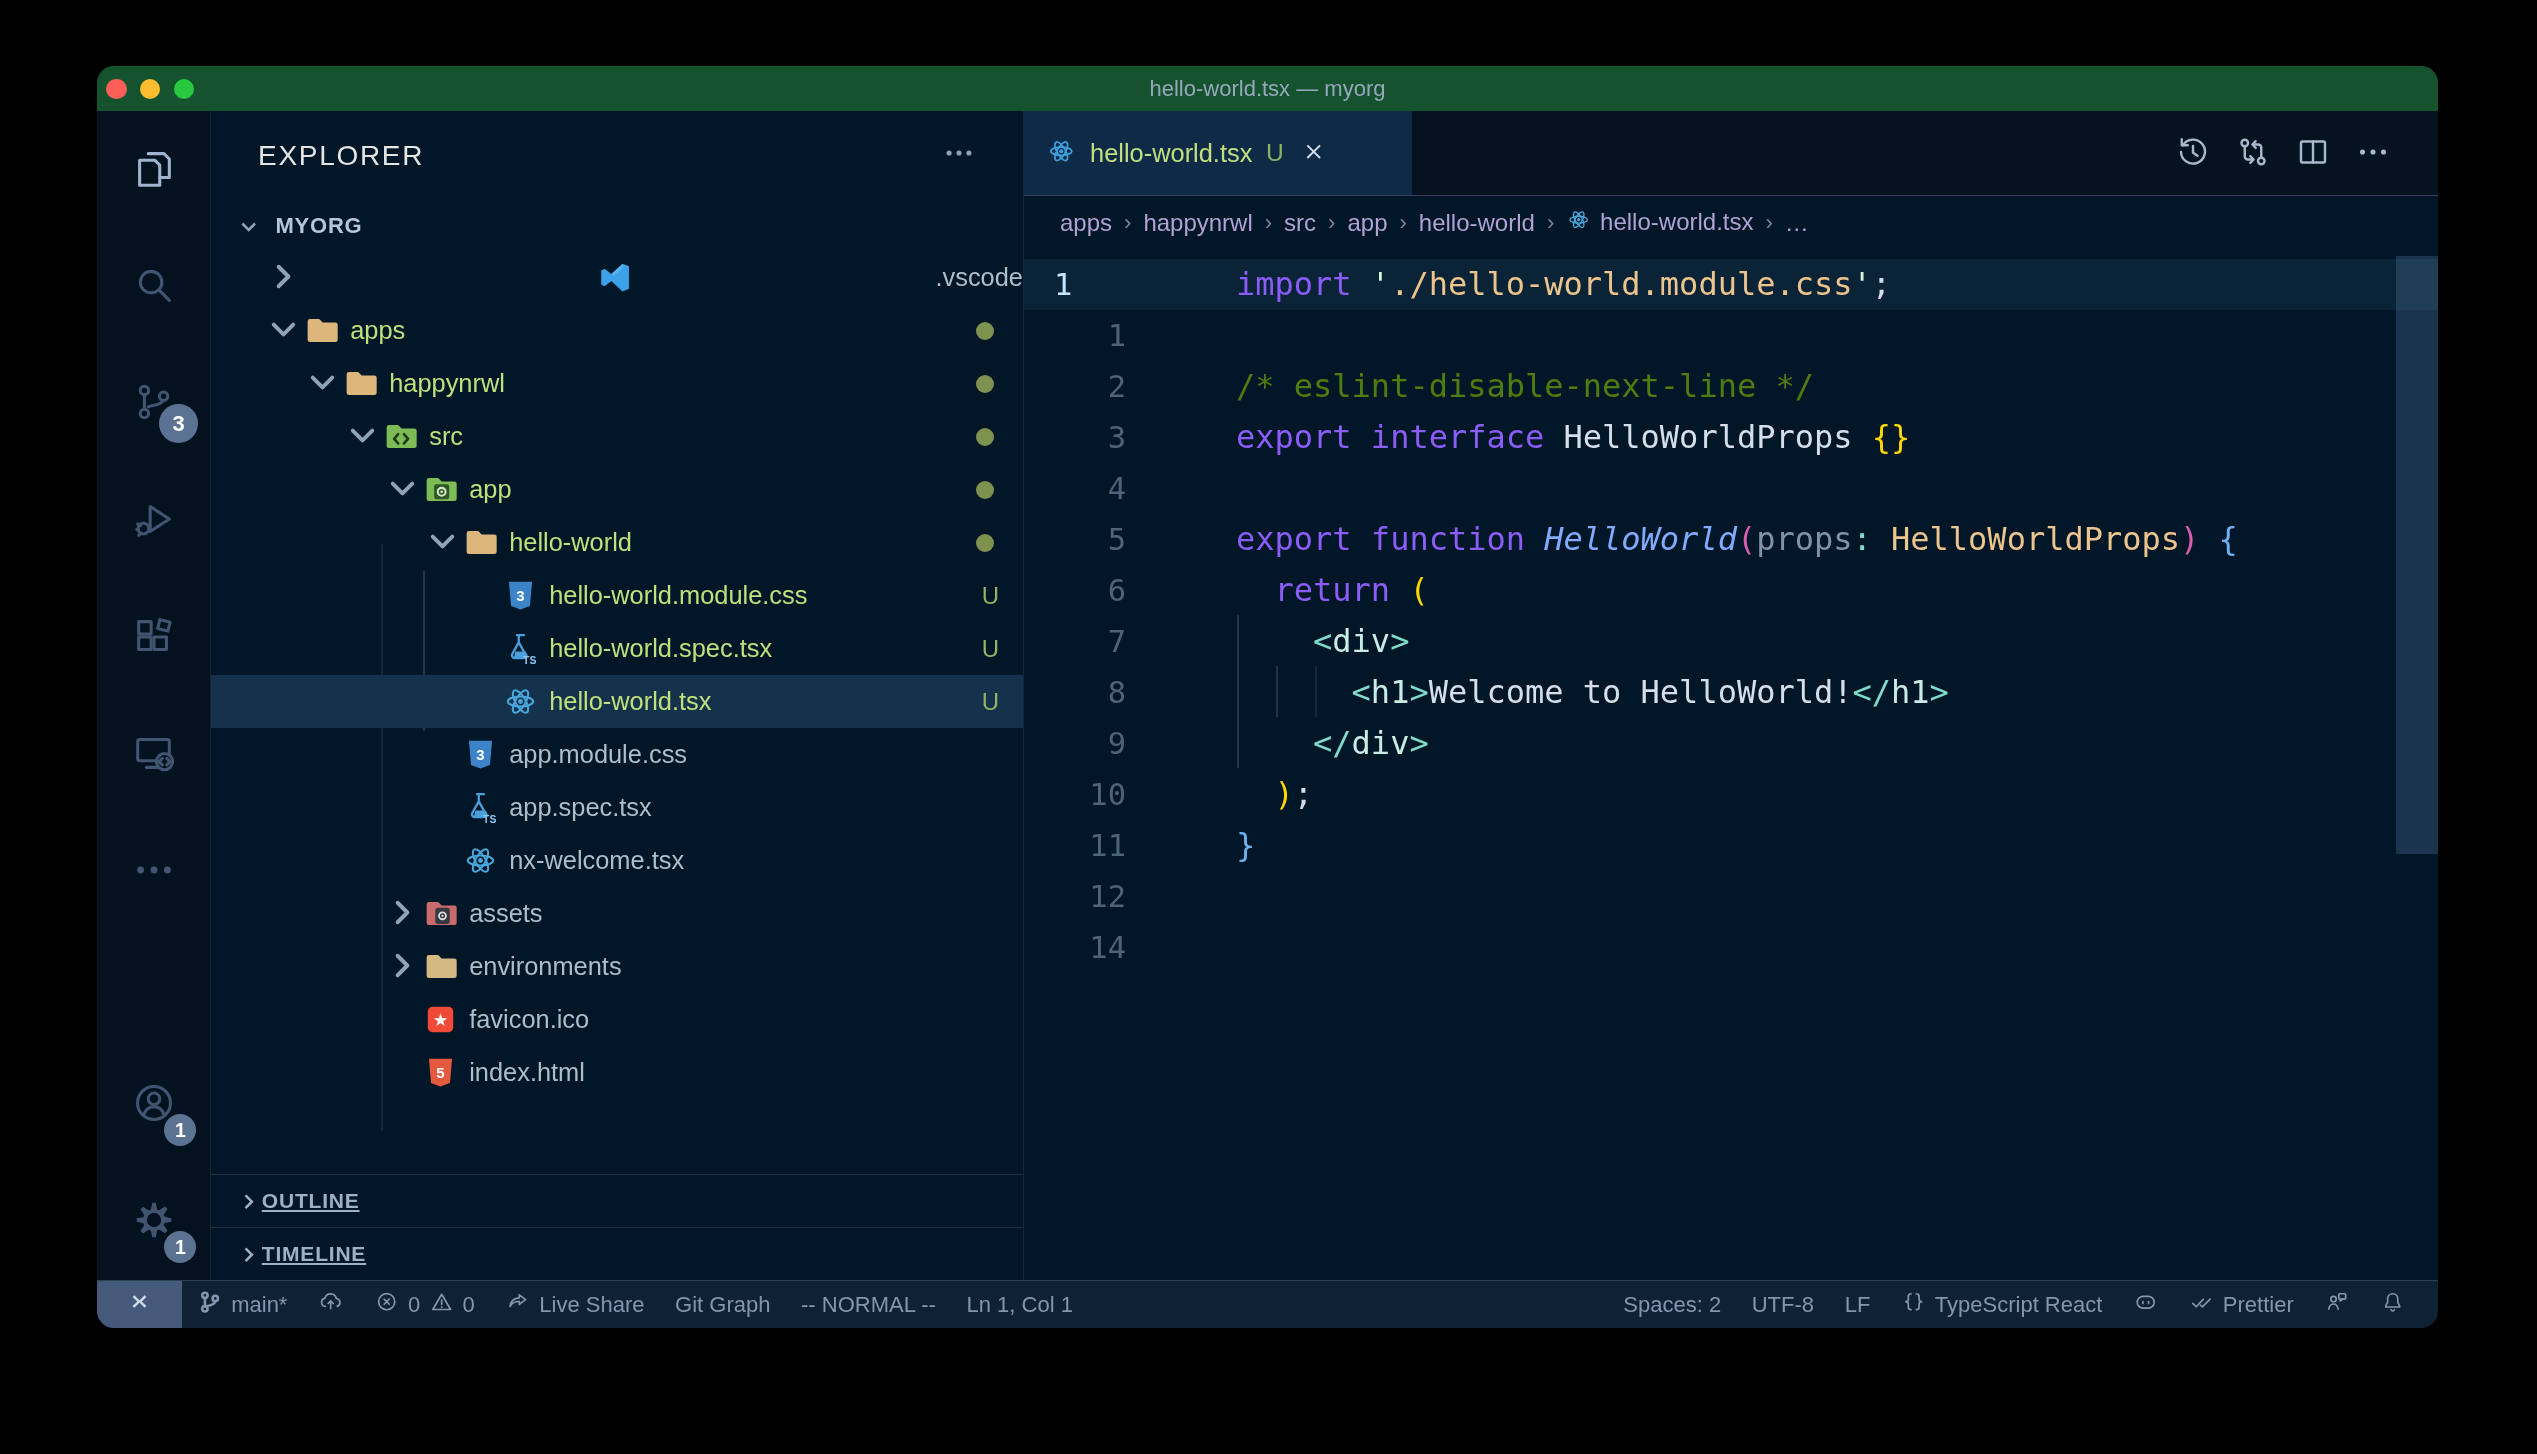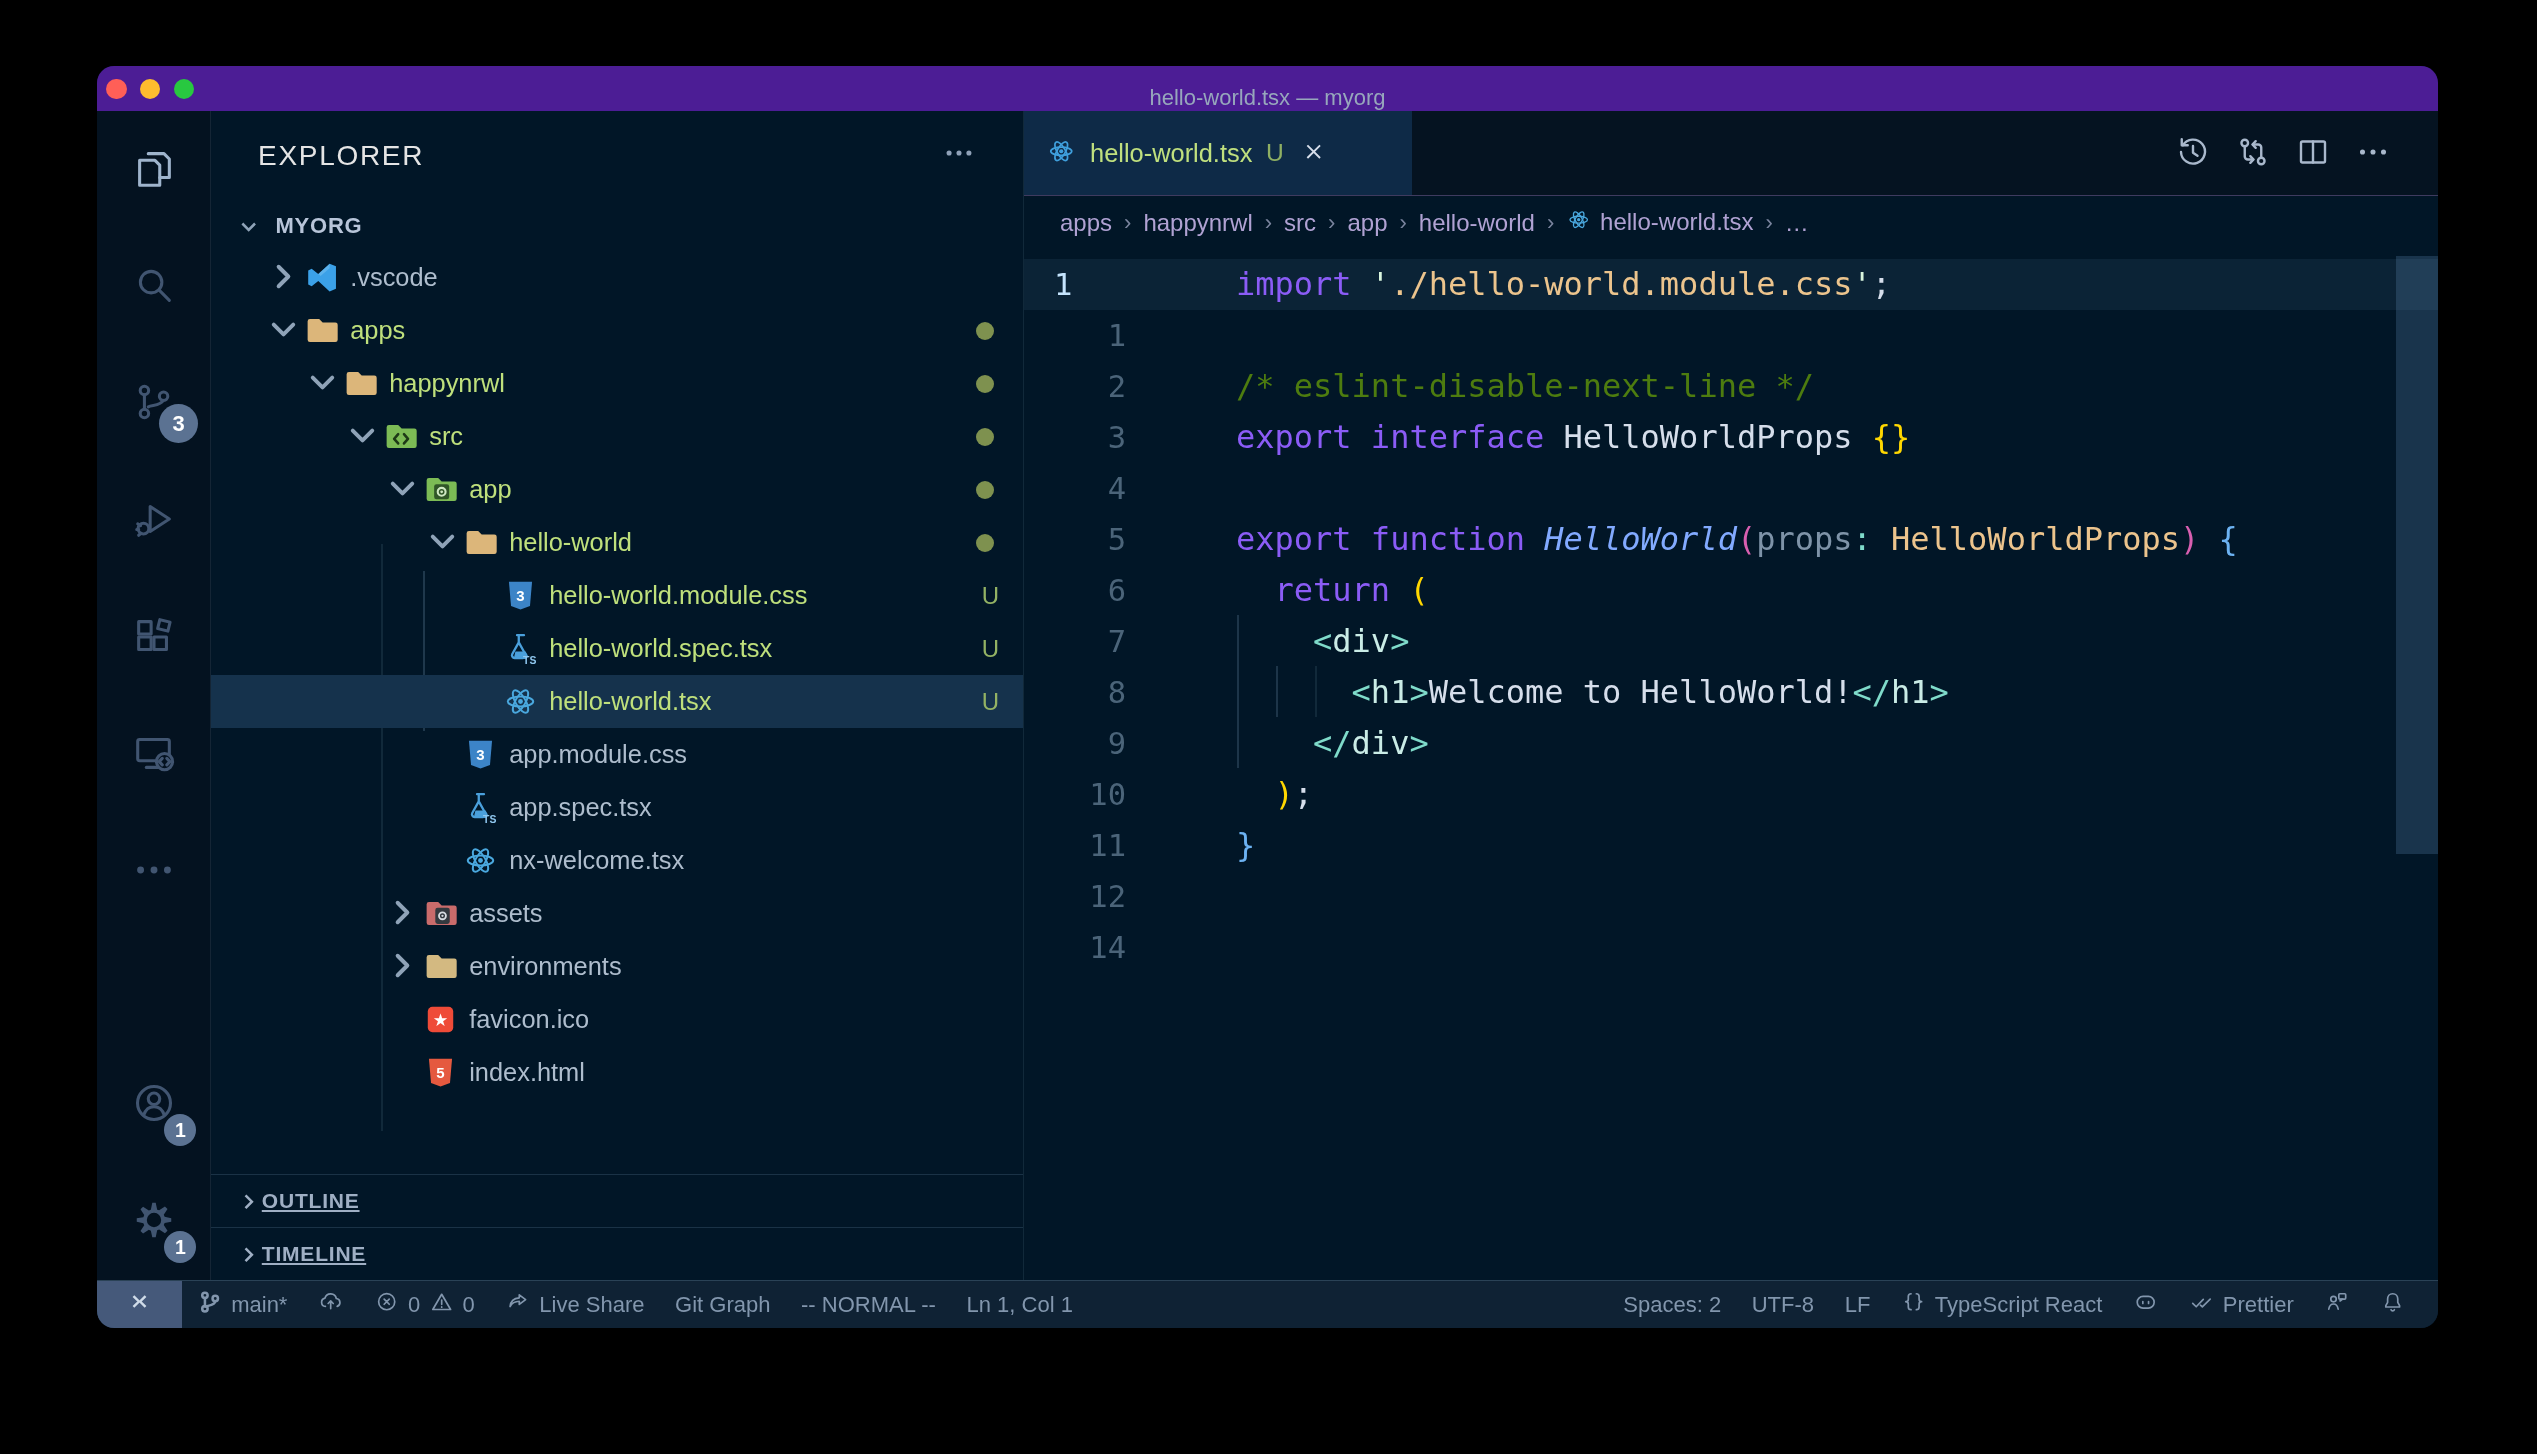--- a/index.html
+++ b/index.html
@@ -1,21 +1,21 @@
 <!DOCTYPE html>
 <html style="font-size:13.6px"><head>
 <meta charset="utf-8">
 <style>
   * { margin:0; padding:0; box-sizing:border-box; }
   html,body { width:2538px; height:1454px; background:#000; overflow:hidden;
     font-family:"Liberation Sans", sans-serif; }
   .window { position:absolute; left:97px; top:66px; width:2341px; height:1262px;
     background:#011627; border-radius:17px; overflow:hidden; }
   
-  .titlebar { height:45px; background:#4c1d95; display:flex; align-items:flex-end; position:relative; }
+  .titlebar { height:45px; background:#14532d; display:flex; align-items:center; position:relative; }
   .lights { position:absolute; left:9.3px; top:12.7px; display:flex; gap:13.6px; }
   .light { width:20.3px; height:20.3px; border-radius:50%; }
   .tb-title { width:100%; text-align:center; color:#97a7bc; font-size:22px; }
   
   .main { display:flex; height:1169px; }
   .activitybar { width:114px; background:#041220; border-right:0.8px solid rgba(95,126,151,0.18);
     display:flex; flex-direction:column; }
   .ab-item { height:117px; display:flex; align-items:center; justify-content:center;
     color:#415571; position:relative; }
   .ab-item.active { color:#9fb4cc; }
@@ -205,21 +205,21 @@
         <span class="chev">
           <svg viewBox="0 0 16 16" fill="none" stroke="currentColor" stroke-width="1.6">
               <path d="M4 6l4 4 4-4"></path>
             </svg>
         </span>
         <span>MYORG</span>
       </div>
       <div class="tree" id="tree">
         <div class="tguide" style="left:170px; top:293px; height:587px; opacity:.55"></div>
         <div class="tguide" style="left:212px; top:320px; height:160px"></div>
-      <div class="trow" style="padding-left: 53px;">
+      <div class="trow" style="padding-left: 53px; justify-content: space-between;">
             <span class="tchev"><svg viewBox="0 0 16 16" fill="none" stroke="currentColor" stroke-width="1.6" stroke-linecap="round" stroke-linejoin="round">
                 <path d="M6 4l4 4-4 4"></path>
               </svg></span>
             <span class="ticon">
               <svg viewBox="0 0 32 32">
                 <path fill="#3BA1E8" d="M23 4l-9.8 8.9L7.5 8.5 4.5 10v12l3 1.5 5.7-4.4L23 28l5.5-2.3V6.3z"></path>
                 <path fill="#7CC4F2" opacity=".5" d="M23 4l-9.8 8.9 2 1.8L23 8z"></path>
               </svg>
             </span>
             <span class="tlabel">.vscode</span>

